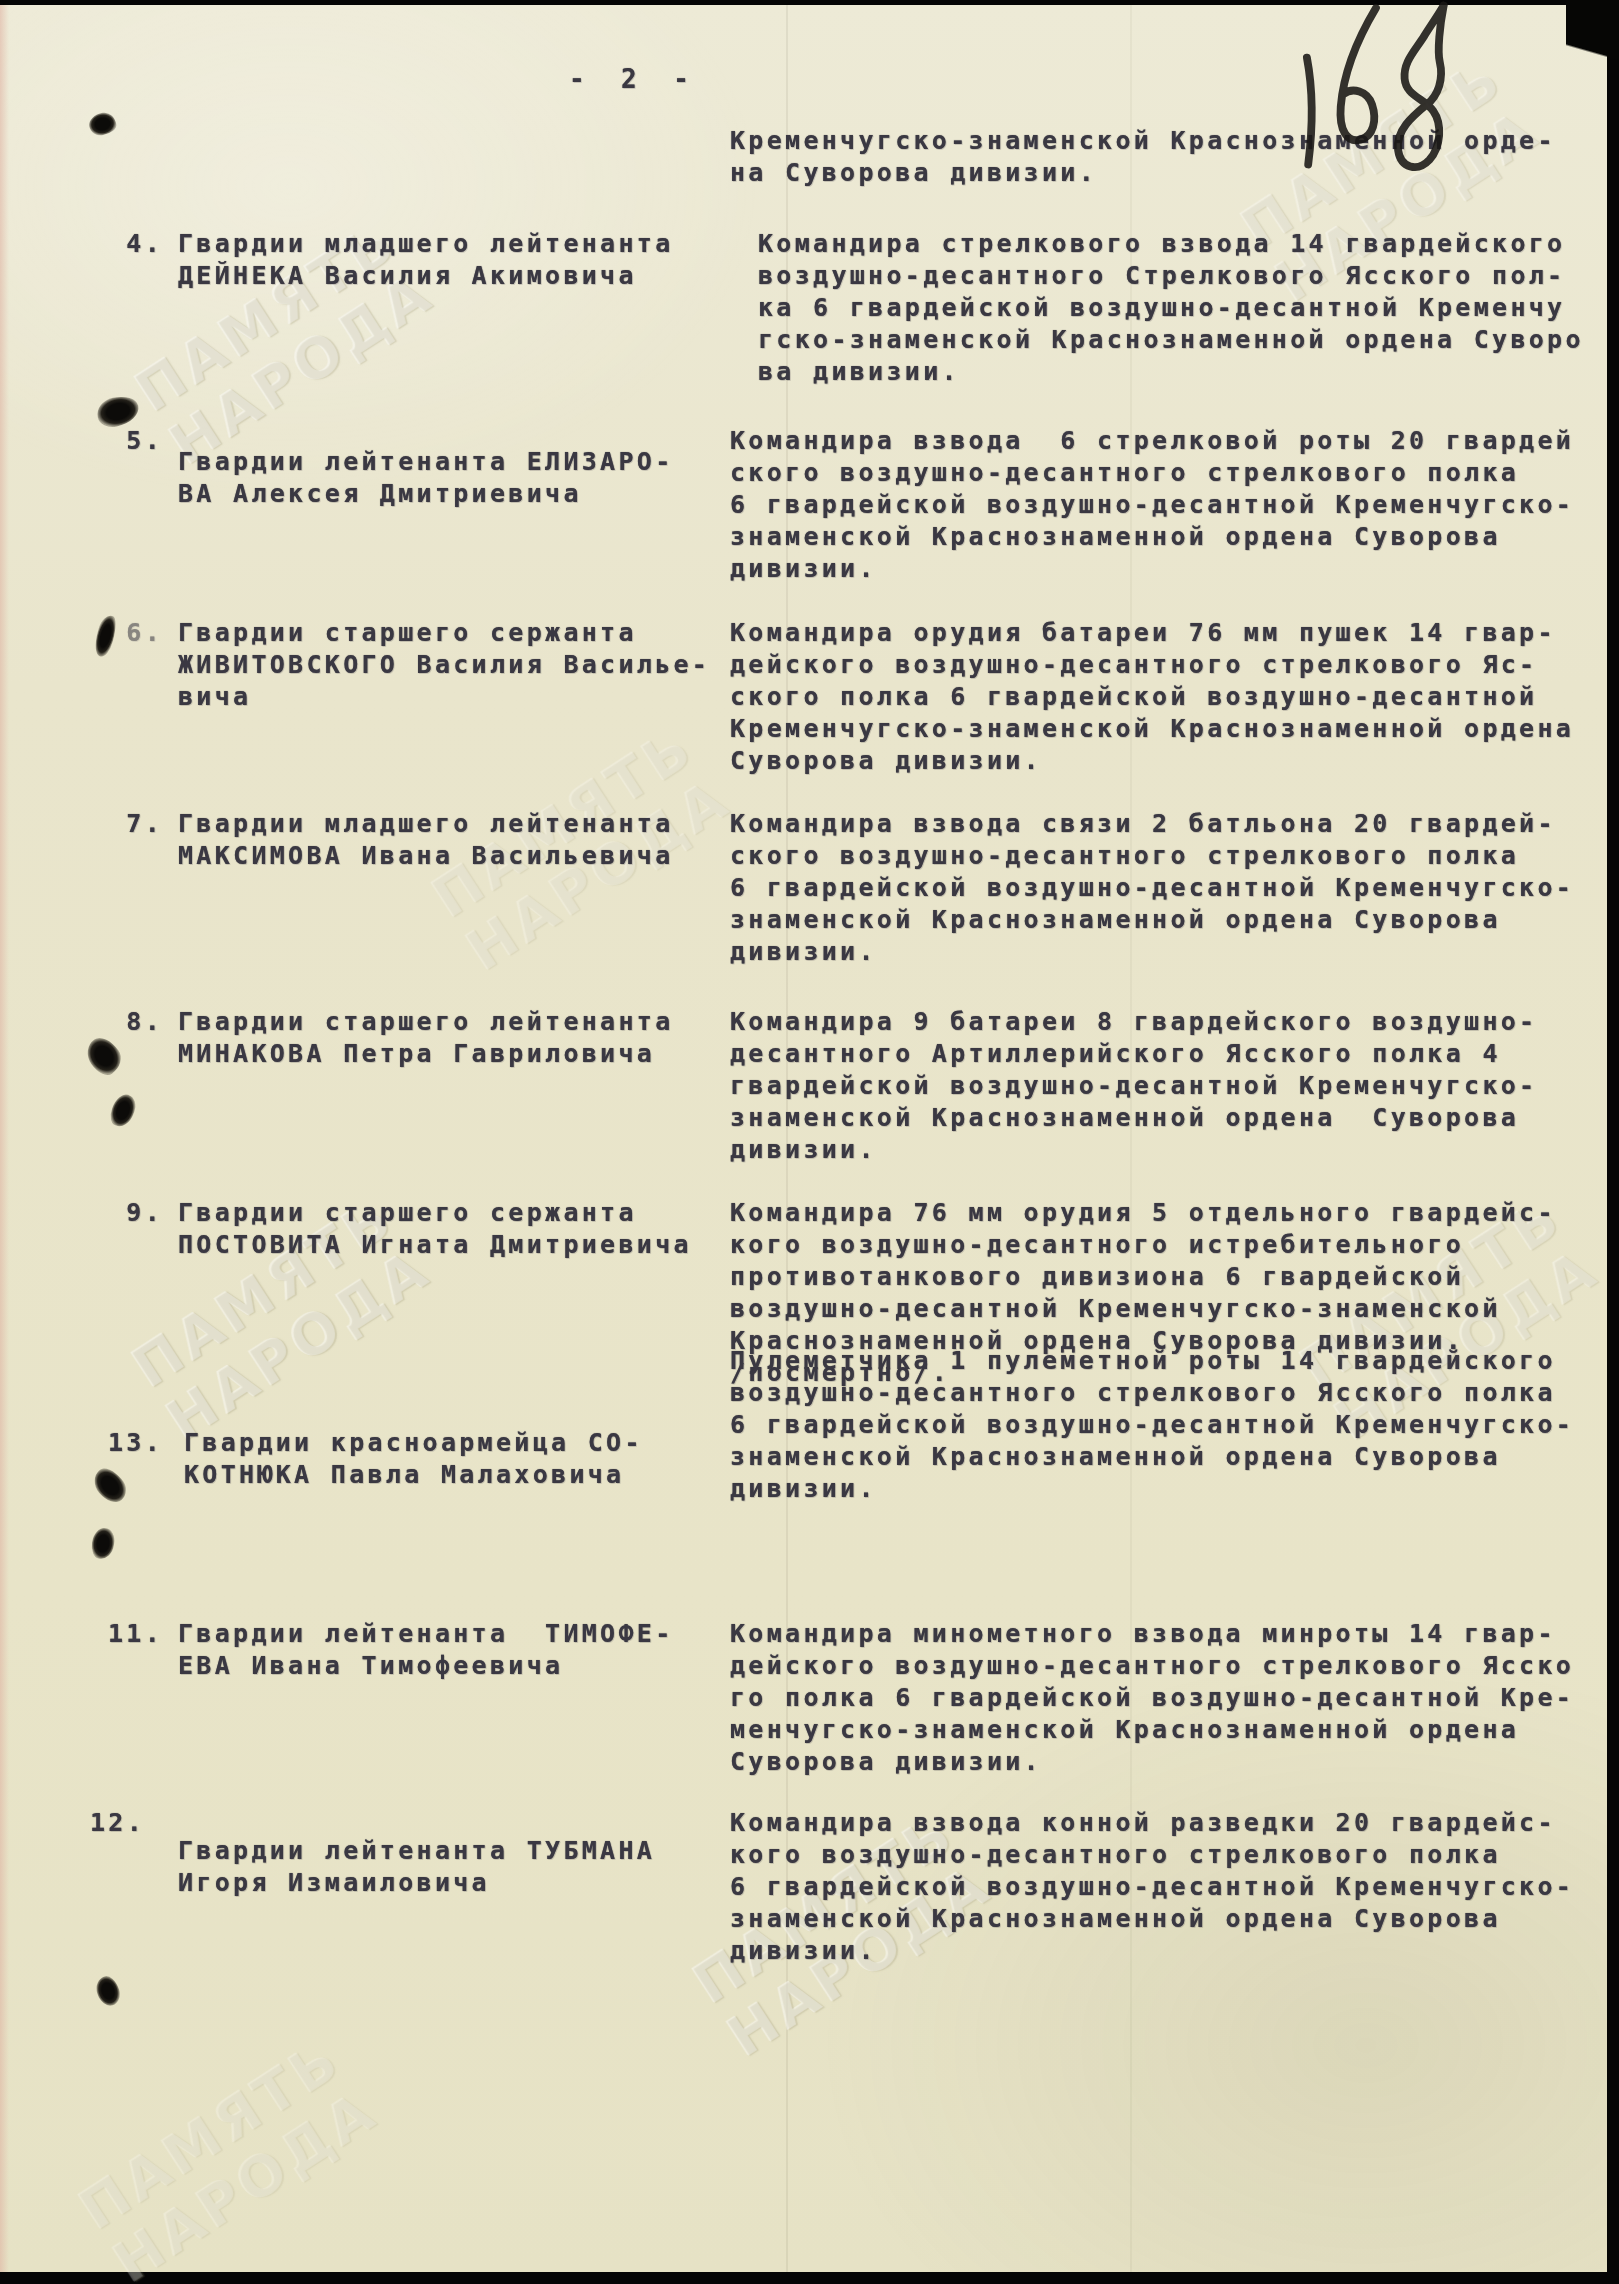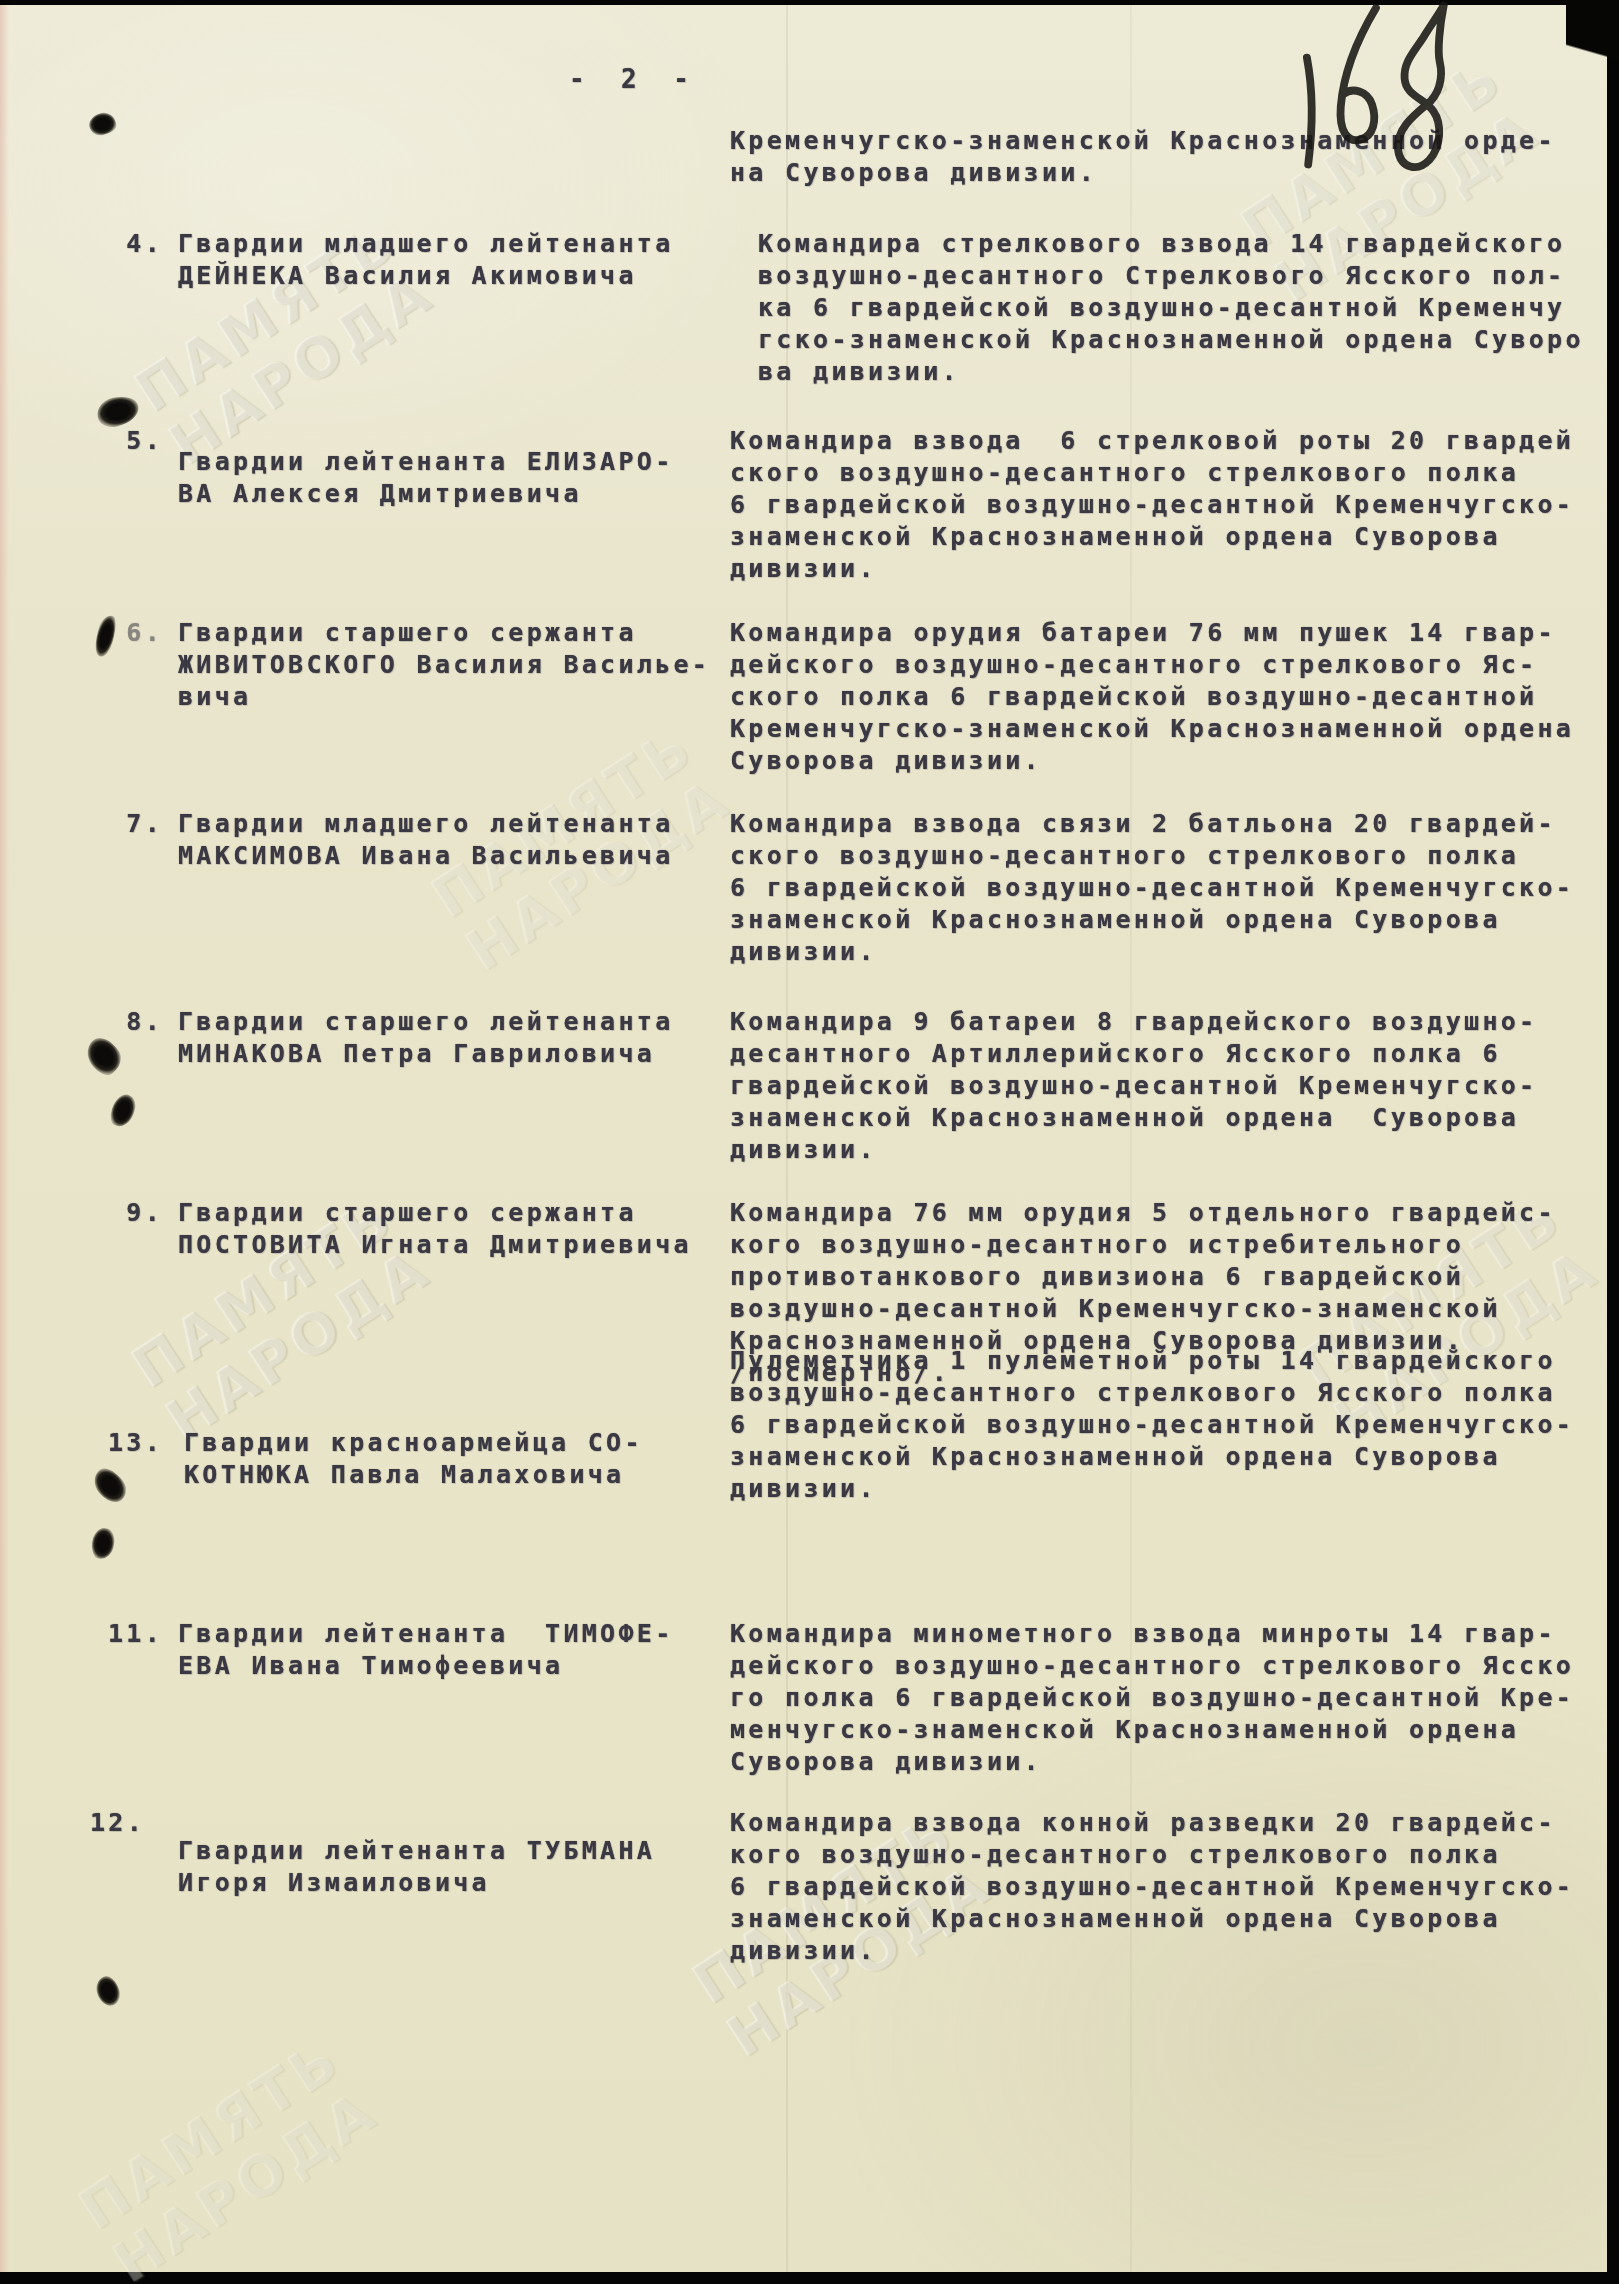--- a/index.html
+++ b/index.html
@@ -102,21 +102,21 @@
 ского воздушно-десантного стрелкового полка
 6 гвардейской воздушно-десантной Кременчугско-
 знаменской Краснознаменной ордена Суворова
 дивизии.</div>
   </div>
   <div>
     <div class="type num" style="left:98px;top:1006px;">8.</div>
     <div class="type name" style="left:178px;top:1006px;">Гвардии старшего лейтенанта
 МИНАКОВА Петра Гавриловича</div>
     <div class="type desc" style="left:730px;top:1006px;">Командира 9 батареи 8 гвардейского воздушно-
-десантного Артиллерийского Ясского полка 6
+десантного Артиллерийского Ясского полка 4
 гвардейской воздушно-десантной Кременчугско-
 знаменской Краснознаменной ордена  Суворова
 дивизии.</div>
   </div>
   <div>
     <div class="type num" style="left:98px;top:1197px;">9.</div>
     <div class="type name" style="left:178px;top:1197px;">Гвардии старшего сержанта
 ПОСТОВИТА Игната Дмитриевича</div>
     <div class="type desc" style="left:730px;top:1197px;">Командира 76 мм орудия 5 отдельного гвардейс-
 кого воздушно-десантного истребительного

